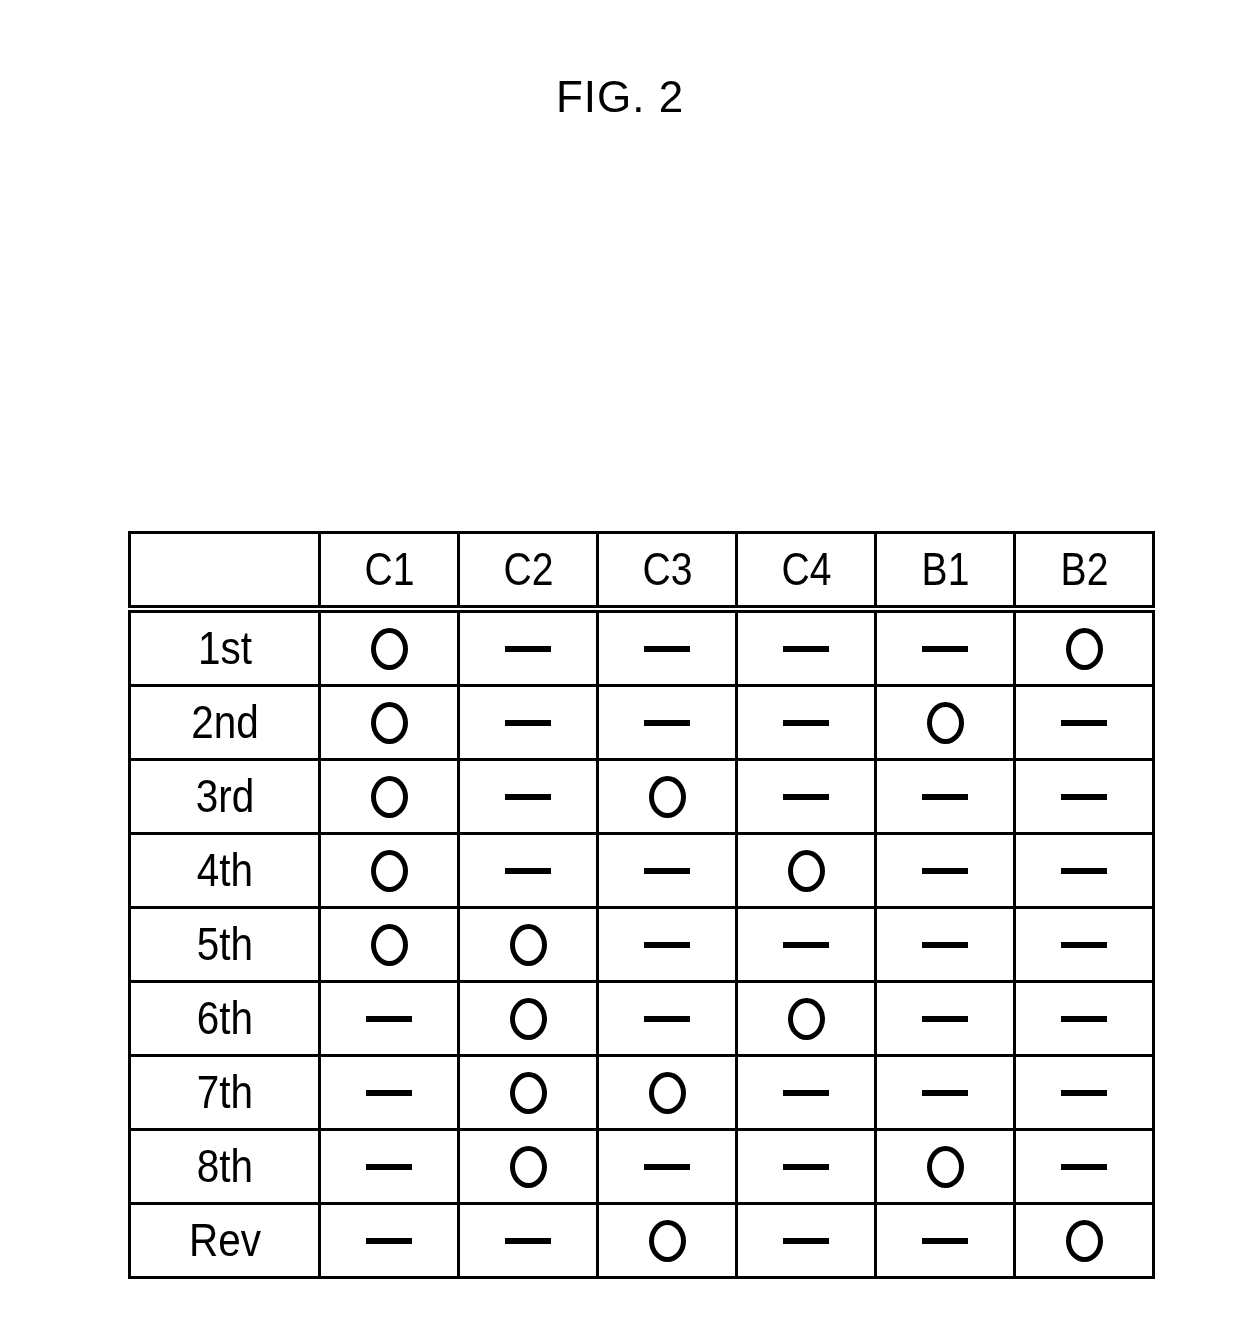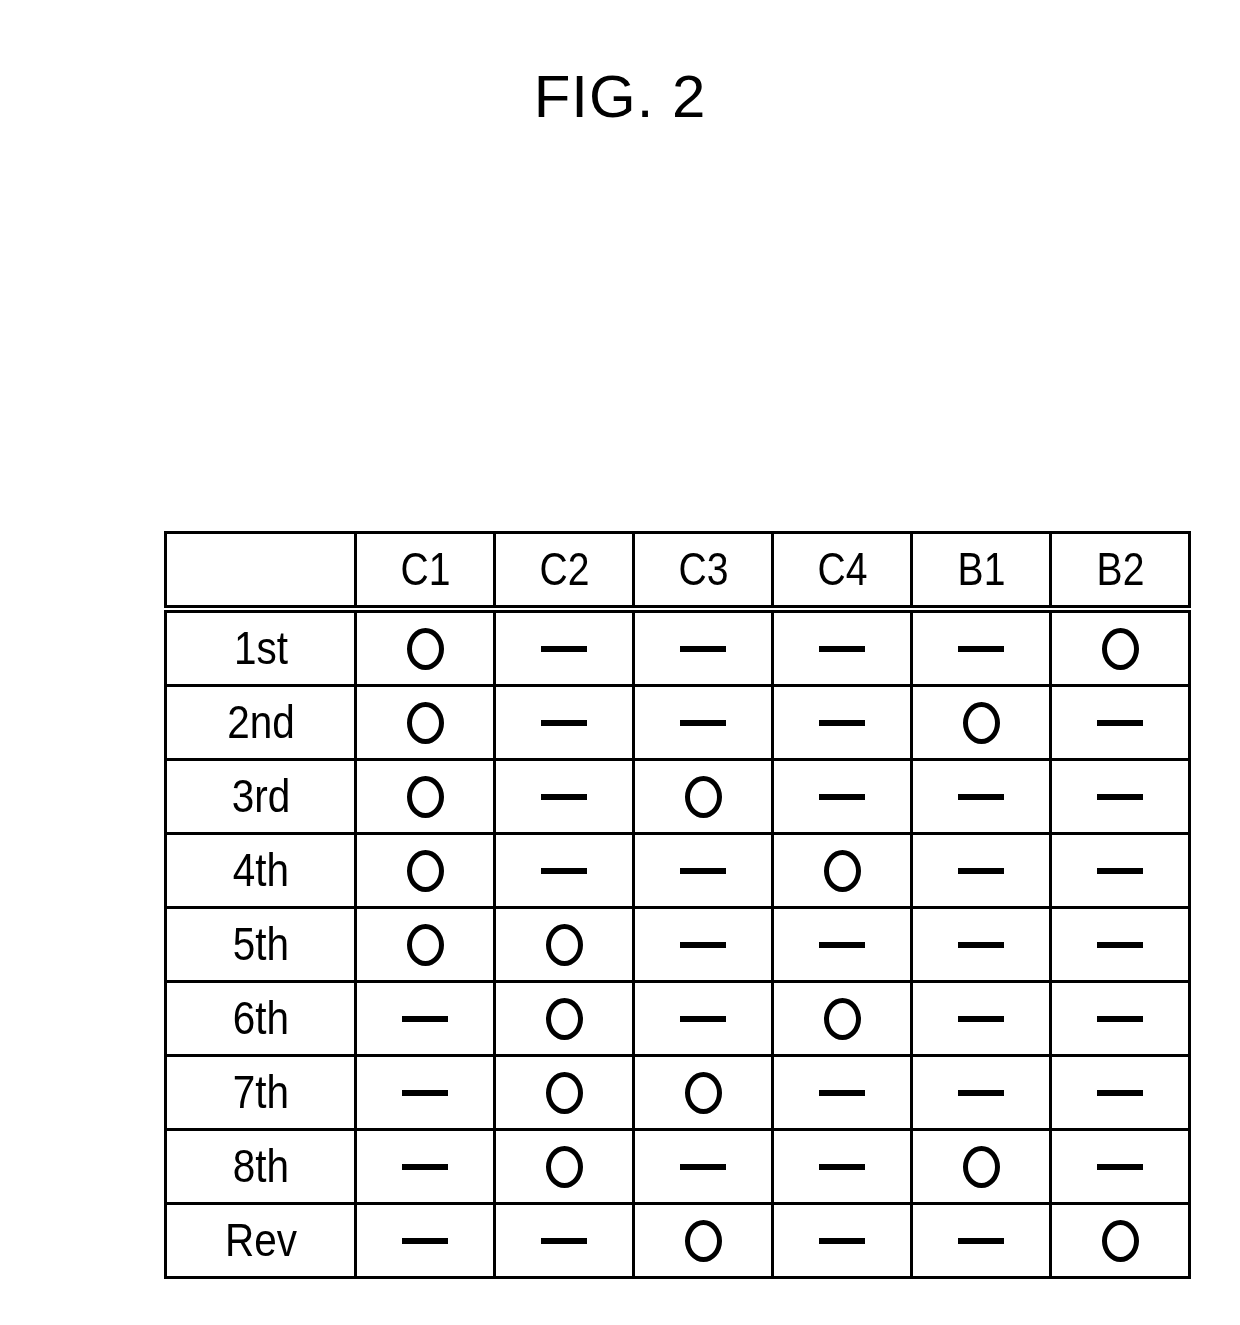--- a/index.html
+++ b/index.html
@@ -17,35 +17,34 @@
     overflow: hidden;
   }
 
   
   .fig-title {
     position: absolute;
     top: 62px;
     left: 0;
     width: 1240px;
     text-align: center;
-    font-size: 60px;
+    font-size: 44px;
     line-height: 70px;
     font-weight: 400;
     letter-spacing: 1px;
     color: #000000;
     font-family: "Liberation Sans", "DejaVu Sans", sans-serif;
   }
 
   
   .table-wrap {
     position: absolute;
     left: 128px;
     top: 531px;
     width: 1024px;
-    margin-left: 36px;
   }
 
   table.engage-table {
     border-collapse: collapse;
     table-layout: fixed;
     width: 1024px;
     background: #ffffff;
   }
 
   table.engage-table col.row-label-col { width: 190px; }

